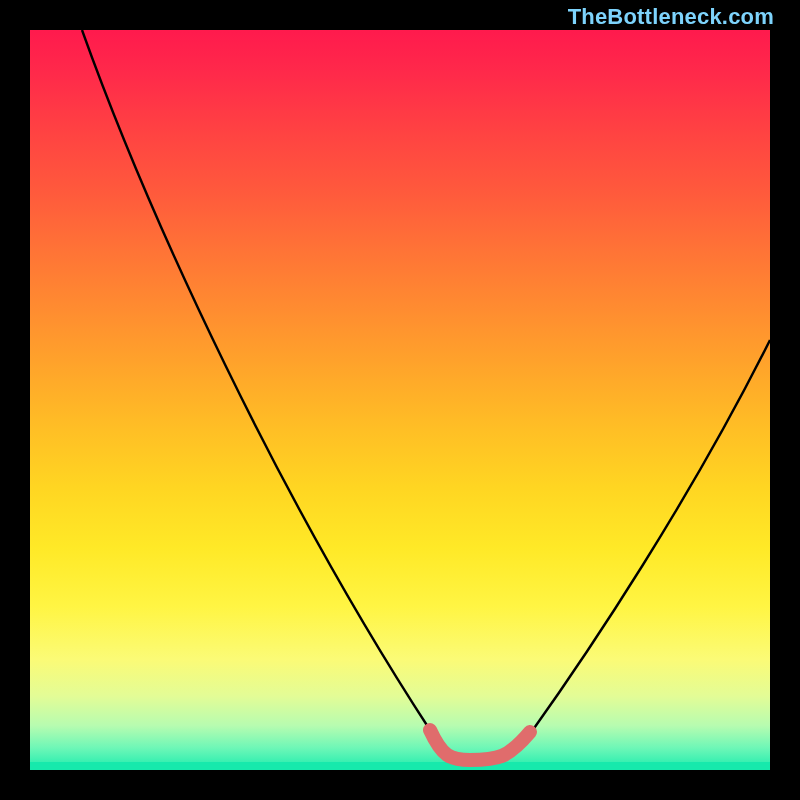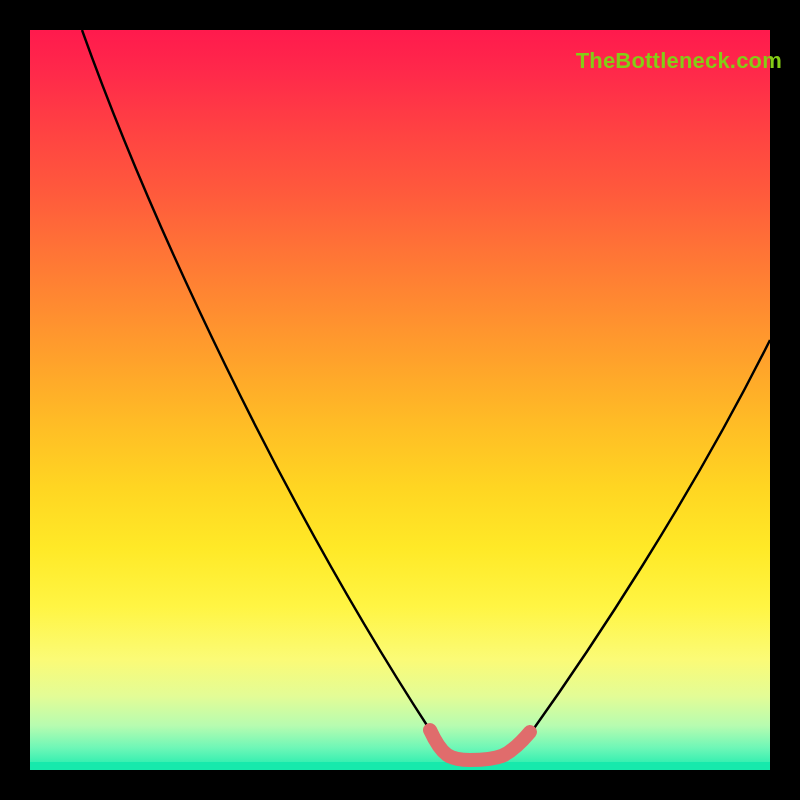--- a/index.html
+++ b/index.html
@@ -13,27 +13,26 @@
   }
   .frame {
     position: relative;
     width: 800px;
     height: 800px;
     background: #000;
   }
   .watermark {
     position: absolute;
     top: 4px;
-    right: 18px;
-    color: #84cc16;
+    right: 26px;
+    color: #7dd3fc;
     font-size: 22px;
     font-weight: 600;
     letter-spacing: 0.2px;
     z-index: 50;
-    margin-top: 44px;
   }
   .plot-area {
     position: absolute;
     left: 30px;
     top: 30px;
     width: 740px;
     height: 740px;
     overflow: hidden;
     z-index: 10;
   }

